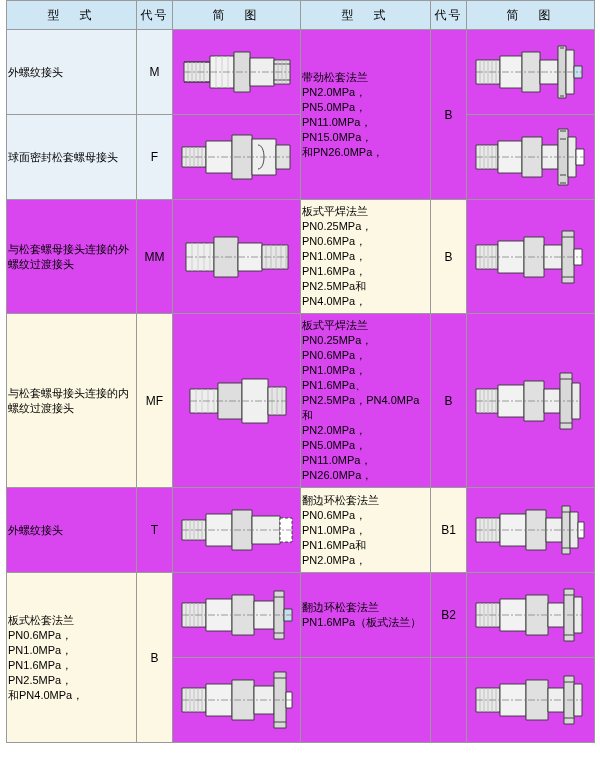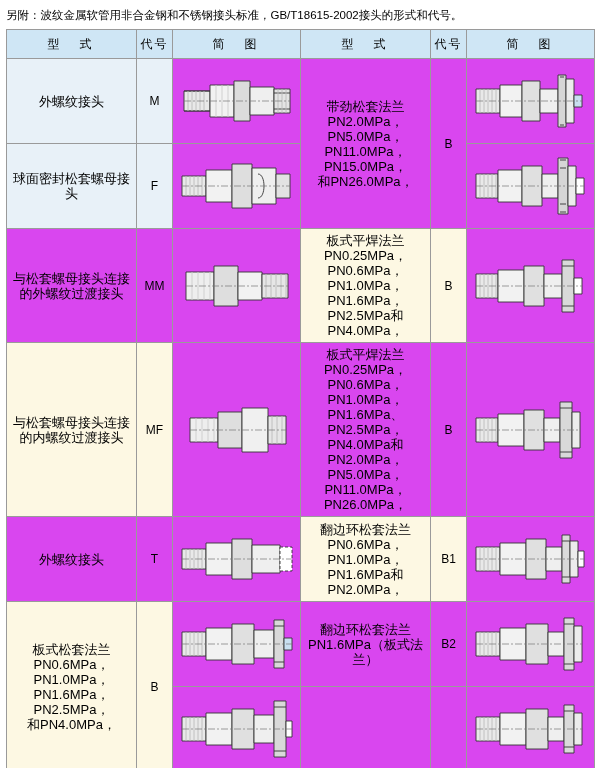--- a/index.html
+++ b/index.html
@@ -50,24 +50,24 @@
     font-weight: normal;
     font-size: 12px;
     height: 26px;
     text-align: center;
     letter-spacing: 4px;
   }
   thead th.mid {
     letter-spacing: 2px;
   }
   td.type {
-    font-size: 13px;
+    font-size: 11px;
     line-height: 15px;
     padding: 4px 1px;
-    text-align: center;
+    text-align: left;
   }
   td.code {
     text-align: center;
     font-size: 12px;
   }
   td.fig {
     padding: 0;
     text-align: center;
     background: #fff;
   }
@@ -79,21 +79,20 @@
     width: 100%;
     line-height: 0;
   }
   svg { display: block; margin: 0 auto; }
 </style>
 </head>
 <body>
 
 <div class="page">
 
-  <div class="caption">另附：波纹金属软管用非合金钢和不锈钢接头标准，GB/T18615-2002接头的形式和代号。</div>
 
   <table class="spec">
     <colgroup>
       <col class="c-type">
         <col class="c-code">
         <col class="c-fig">
       <col class="c-type2">
         <col class="c-code2">
         <col class="c-fig2">
     </colgroup>

